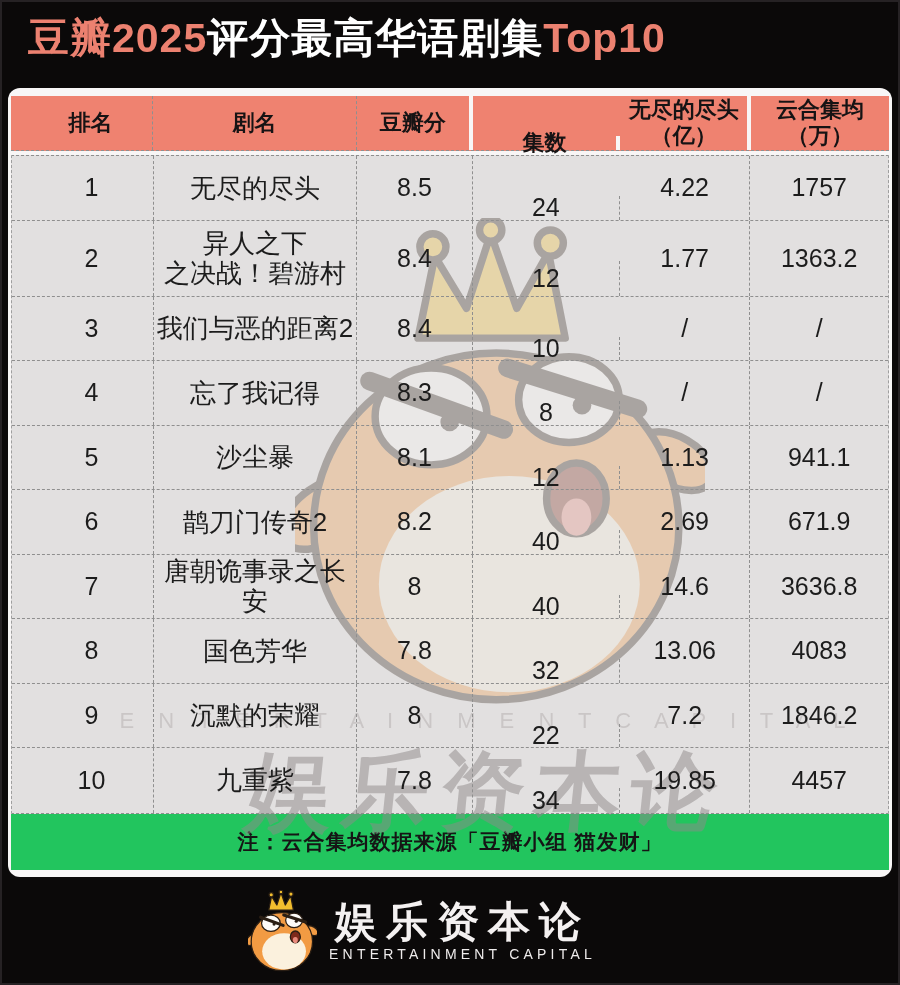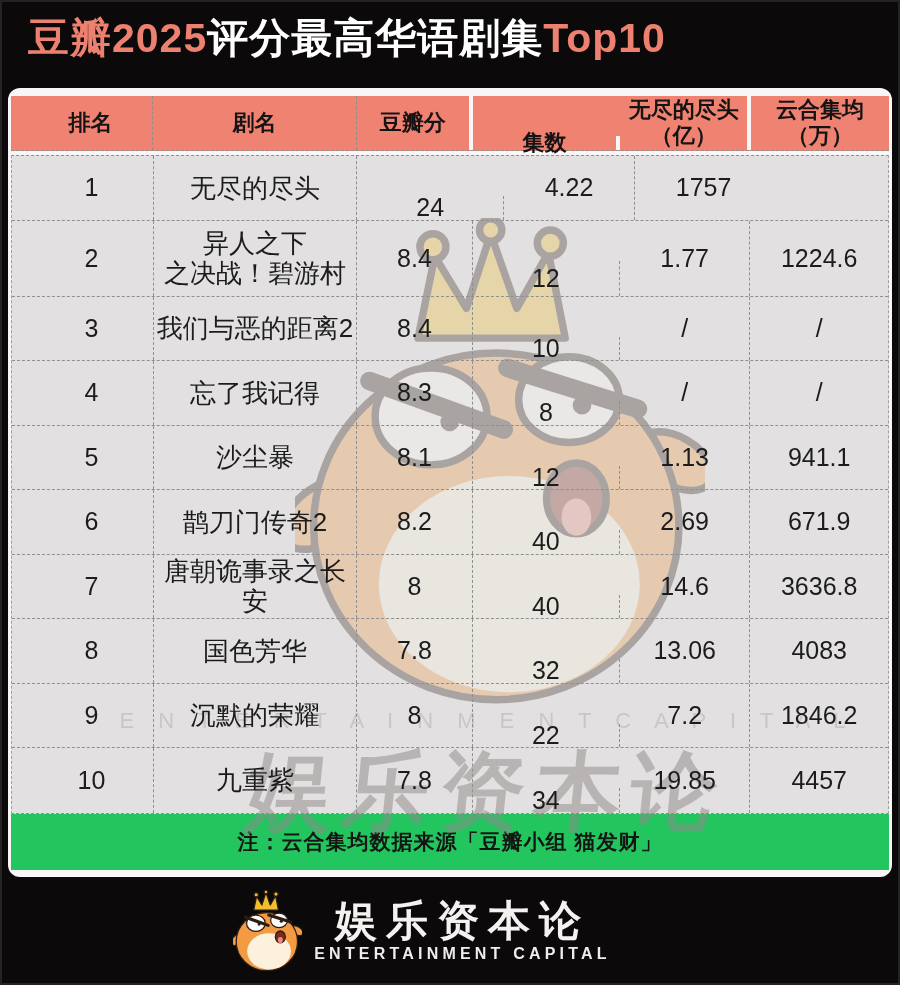--- a/index.html
+++ b/index.html
@@ -47,21 +47,21 @@
          opacity:0.5;font-family:"Liberation Serif","DejaVu Serif",serif;font-weight:700;white-space:nowrap;}
   
   .note{position:relative;z-index:1;height:56px;background:#22c55e;display:flex;align-items:center;
         justify-content:center;font-size:21px;font-weight:700;color:#151515;letter-spacing:1px;}
   
   .footer{position:absolute;left:0;top:877px;width:900px;height:108px;display:flex;
           align-items:center;justify-content:center;gap:12px;transform:translateX(-28px);}
   .brand{display:flex;flex-direction:column;align-items:center;gap:2px;}
   .brand-cn{color:#F4F1F1;font-size:42px;letter-spacing:9px;font-weight:700;
             font-family:"Liberation Serif","DejaVu Serif",serif;white-space:nowrap;line-height:1.05;}
-  .brand-en{color:#EFECEC;font-size:16px;letter-spacing:4.2px;font-weight:700;white-space:nowrap;}
+  .brand-en{color:#EFECEC;font-size:14px;letter-spacing:4.2px;font-weight:400;white-space:nowrap;}
   svg{display:block;}
 </style>
 </head>
 <body>
 
 <svg width="0" height="0" style="position:absolute">
   <symbol id="mascot" viewBox="0 0 220 262">
     <g stroke="#2A1E14" stroke-width="4" stroke-linejoin="round" stroke-linecap="round">
       <path d="M66,64 L75,20 L92,48 L105,8 L119,48 L136,18 L145,64 Z" fill="#F2BE2E"></path>
       <circle cx="74" cy="15" r="7" fill="#F2BE2E"></circle>
@@ -113,34 +113,35 @@
           <span>（万）</span>
         </div>
     </div>
 
     <div class="data-area">
         <div class="row">
           <div class="cell c1 num br">1</div>
           <div class="cell c2 name br">
             <div>无尽的尽头</div>
           </div>
+          <div class="cell c3 num br">8.5</div>
           <div class="cell c4 num br">24</div>
           <div class="cell c5 num br">4.22</div>
           <div class="cell c6 num">1757</div>
         </div>
         <div class="row tall">
           <div class="cell c1 num br">2</div>
           <div class="cell c2 name br">
             <div>异人之下</div>
             <div>之决战！碧游村</div>
           </div>
           <div class="cell c3 num br">8.4</div>
           <div class="cell c4 num br">12</div>
           <div class="cell c5 num br">1.77</div>
-          <div class="cell c6 num">1224.6</div>
+          <div class="cell c6 num">1363.2</div>
         </div>
         <div class="row">
           <div class="cell c1 num br">3</div>
           <div class="cell c2 name br">
             <div>我们与恶的距离2</div>
           </div>
           <div class="cell c3 num br">8.4</div>
           <div class="cell c4 num br">10</div>
           <div class="cell c5 num br">/</div>
           <div class="cell c6 num">/</div>

